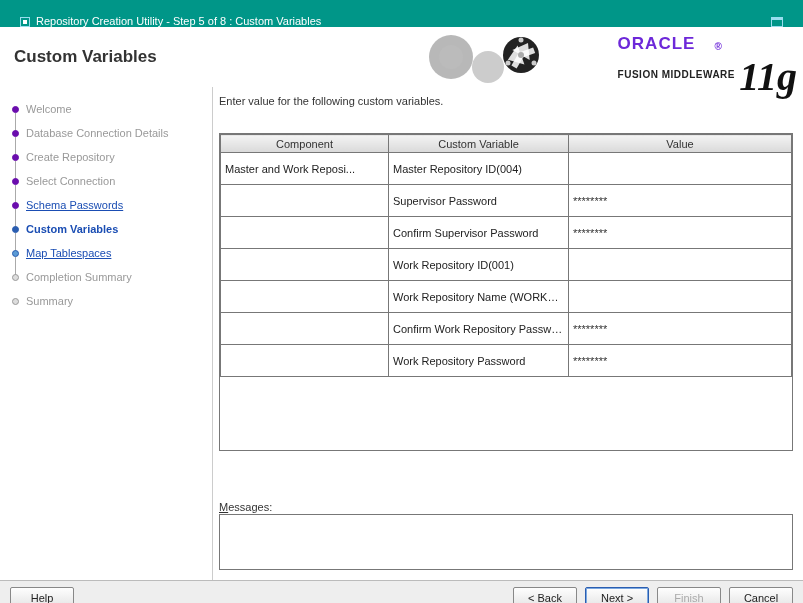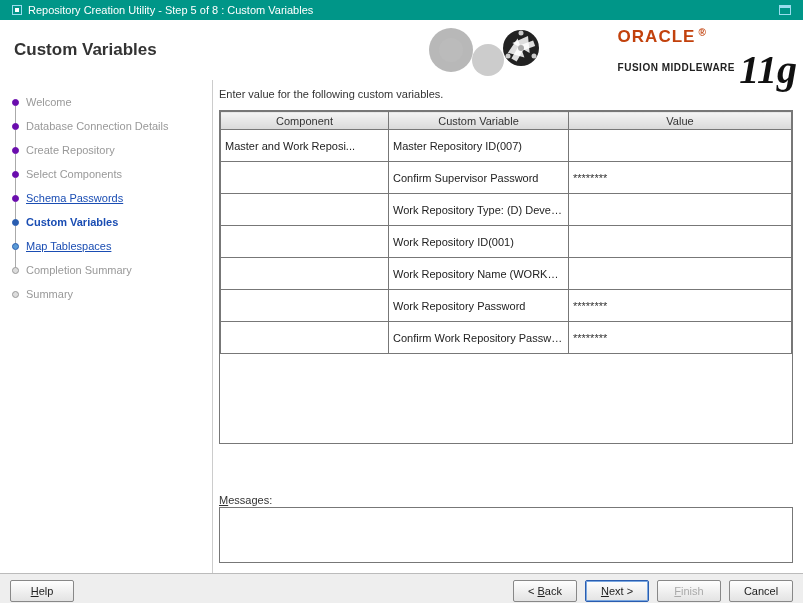--- a/index.html
+++ b/index.html
@@ -1,51 +1,51 @@
 <!DOCTYPE html>
 <html><head>
 <meta charset="utf-8">
 <style>
   * { box-sizing: border-box; margin: 0; padding: 0; }
   body { font-family: Tahoma, Arial, sans-serif; font-size: 11px; background: #fff; width: 803px; height: 603px; overflow: hidden; }
   
-  .titlebar { background: #009688; color: #fff; height: 20px; display: flex; align-items: center; padding: 0 12px; font-size: 11px; }
+  .titlebar { background: #009688; color: #fff; height: 27px; display: flex; align-items: flex-end; padding: 0 20px; font-size: 11px; }
   .titlebar .ticon { width: 10px; height: 10px; border: 1px solid #9de; margin-right: 6px; display: inline-block; position: relative; }
   .titlebar .ticon::after { content:''; position:absolute; inset:2px; background:#fff; }
   .titlebar-title { flex: 1; }
   .titlebar .maxicon { width: 12px; height: 10px; border: 1px solid #9de; position: relative; }
   .titlebar .maxicon::after { content:''; position:absolute; left:0; right:0; top:0; height:2px; background:#9de; }
   
   .header { height: 60px; background: #fff; display: flex; align-items: center; position: relative; }
   .header-title { font-size: 17px; font-weight: bold; color: #333; padding-left: 14px; }
   .brand-area { position: absolute; right: 0; top: 0; bottom: 0; width: 390px; display: flex; align-items: center; justify-content: flex-end; }
   .gears { position: absolute; left: 0; top: 0; width: 180px; height: 60px; }
   .brand-text { margin-left: auto; padding-right: 10px; text-align: left; line-height: 1; }
-  .oracle-red { color: #c2410c; font-weight: bold; font-size: 17px; letter-spacing: 1px; display: flex; align-items: flex-start; gap: 3px; }
+  .oracle-red { color: #6d28d9; font-weight: bold; font-size: 17px; letter-spacing: 1px; display: flex; align-items: flex-end; gap: 19px; }
   .reg { font-size: 10px; vertical-align: super; }
   .fusion { color: #222; font-size: 10px; font-weight: bold; letter-spacing: 0.5px; margin-top: 18px; }
   .eleven-g { position: absolute; right: 6px; top: 6px; font-family: 'Times New Roman', serif; font-style: italic; font-size: 40px; font-weight: bold; color: #111; margin-top: 20px; }
   .eleven-g .g { font-style: italic; }
   
   .body-area { display: flex; height: calc(603px - 16px - 60px - 34px); }
   
   .sidebar { width: 213px; border-right: 1px solid #ccc; padding: 10px 4px 10px 10px; background: #fff; }
   .step-item { display: flex; align-items: center; height: 24px; position: relative; padding-left: 16px; }
   .step-bullet { position: absolute; left: 2px; top: 9px; width: 7px; height: 7px; border-radius: 50%; background: #ddd; border: 1px solid #999; z-index: 2; }
   .step-bullet.done { background: #6a0dad; border-color: #6a0dad; }
   .step-bullet.current { background: #2a5db0; border-color: #2a5db0; }
   .step-bullet.next { background: #5b9bd5; border-color: #2a5db0; }
   .step-line { position: absolute; left: 5px; top: 16px; width: 1px; height: 18px; background: #aaa; z-index:1; }
   .step-item:last-child .step-line { display: none; }
   .step-label { color: #999; font-size: 11px; }
   .step-label.link { color: #1a4db3; text-decoration: underline; cursor: pointer; }
   .step-label.current { color: #1a4db3; font-weight: bold; text-decoration: none; }
   
   .main { flex: 1; padding: 8px 10px 10px 6px; display: flex; flex-direction: column; }
-  .instruction { color: #333; margin-bottom: 10px; font-size: 11px; }
+  .instruction { color: #333; margin-bottom: 26px; font-size: 11px; }
   
   .table-wrap { border: 1px solid #777; border-bottom: none; }
   table { width: 100%; border-collapse: collapse; table-layout: fixed; }
   th { background: linear-gradient(#f4f4f4, #d9d9d9); border: 1px solid #777; font-size: 11px; font-weight: normal; color: #333; padding: 2px 4px; height: 18px; }
   th:nth-child(1){width:168px;} th:nth-child(2){width:180px;text-align:center;}
   td { border: 1px solid #777; font-size: 11px; padding: 1px 4px; height: 32px; white-space: nowrap; overflow: hidden; text-overflow: ellipsis; color: #222; }
   td.value { color: #333; }
   .fill-area { flex: 1; border: 1px solid #777; border-top: none; background: #fff; }
   
   .messages-block { margin-top: 10px; }
@@ -119,21 +119,21 @@
           <span class="step-label">Database Connection Details</span>
         </div>
         <div class="step-item">
           <span class="step-bullet done"></span>
           <span class="step-line"></span>
           <span class="step-label">Create Repository</span>
         </div>
         <div class="step-item">
           <span class="step-bullet done"></span>
           <span class="step-line"></span>
-          <span class="step-label">Select Components</span>
+          <span class="step-label">Select Connection</span>
         </div>
         <div class="step-item">
           <span class="step-bullet done"></span>
           <span class="step-line"></span>
           <span class="step-label link">Schema Passwords</span>
         </div>
         <div class="step-item">
           <span class="step-bullet current"></span>
           <span class="step-line"></span>
           <span class="step-label current">Custom Variables</span>
@@ -161,51 +161,51 @@
         <thead>
             <tr id="thead-row">
               <th>Component</th>
               <th>Custom Variable</th>
               <th>Value</th>
             </tr>
           </thead>
         <tbody id="tbody">
             <tr>
               <td>Master and Work Reposi...</td>
-              <td>Master Repository ID(007)</td>
+              <td>Master Repository ID(004)</td>
               <td class="value"></td>
             </tr>
             <tr>
               <td></td>
+              <td>Supervisor Password</td>
+              <td class="value">********</td>
+            </tr>
+            <tr>
+              <td></td>
               <td>Confirm Supervisor Password</td>
               <td class="value">********</td>
-            </tr>
-            <tr>
-              <td></td>
-              <td>Work Repository Type: (D) Develo...</td>
-              <td class="value"></td>
             </tr>
             <tr>
               <td></td>
               <td>Work Repository ID(001)</td>
               <td class="value"></td>
             </tr>
             <tr>
               <td></td>
               <td>Work Repository Name (WORKREP)</td>
               <td class="value"></td>
             </tr>
             <tr>
               <td></td>
+              <td>Confirm Work Repository Password</td>
+              <td class="value">********</td>
+            </tr>
+            <tr>
+              <td></td>
               <td>Work Repository Password</td>
-              <td class="value">********</td>
-            </tr>
-            <tr>
-              <td></td>
-              <td>Confirm Work Repository Password</td>
               <td class="value">********</td>
             </tr>
           </tbody>
       </table>
     </div>
     <div class="fill-area"></div>
     <div class="messages-block">
       <div class="messages-label"><span class="msg-underline">M</span><span id="msg-rest">essages:</span></div>
       <div class="messages-box"></div>
     </div>

